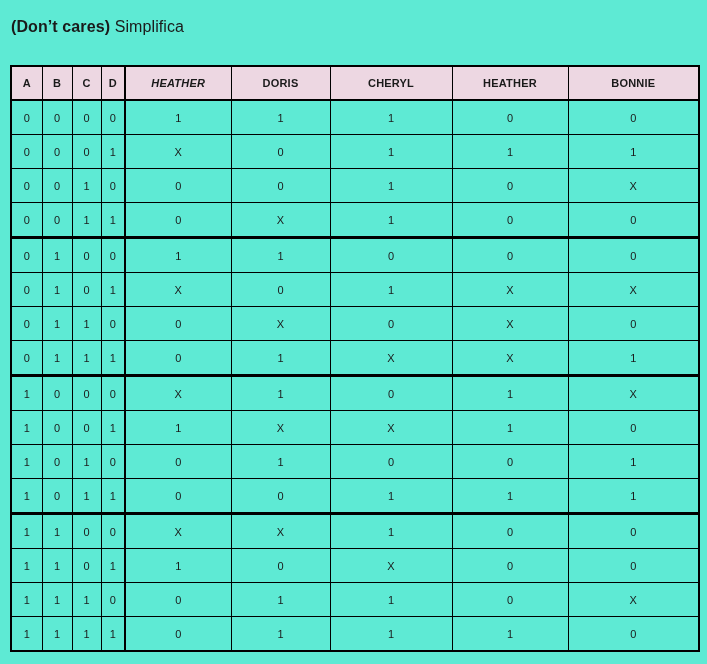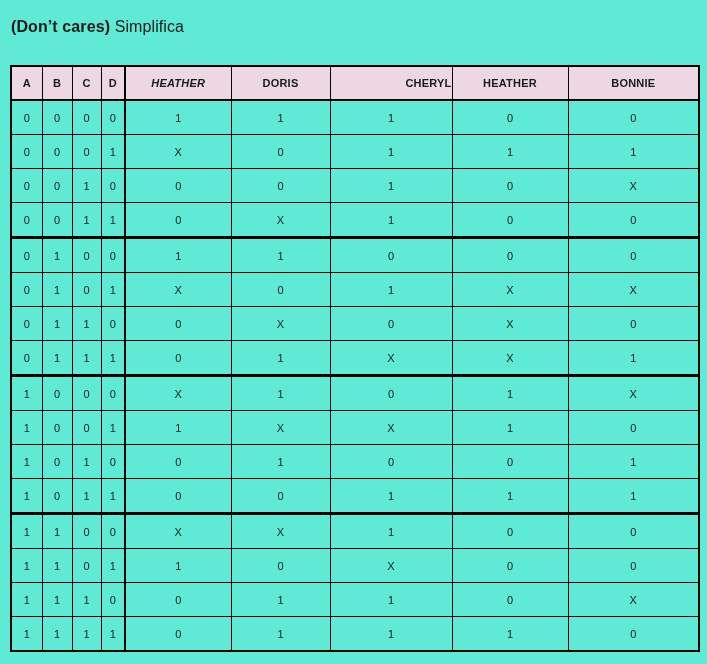--- a/index.html
+++ b/index.html
@@ -81,21 +81,21 @@
         <col style="width: 131px;">
       </colgroup>
     <thead>
       <tr>
         <th class="bit-col" style="background: rgb(237, 215, 226);">A</th>
         <th class="bit-col" style="background: rgb(237, 215, 226);">B</th>
         <th class="bit-col" style="background: rgb(237, 215, 226);">C</th>
         <th class="bit-col" style="background: rgb(237, 215, 226);">D</th>
         <th class="name-col first-name" style="background: rgb(237, 215, 226); font-style: italic;">HEATHER</th>
         <th class="name-col" style="background: rgb(237, 215, 226); margin-top: 28px;">DORIS</th>
-        <th class="name-col" style="background: rgb(237, 215, 226); text-align: right;">CHERYL</th>
+        <th class="name-col" style="background: rgb(237, 215, 226);">CHERYL</th>
         <th class="name-col" style="background: rgb(237, 215, 226);">HEATHER</th>
         <th class="name-col" style="background: rgb(237, 215, 226); margin-left: 44px;">BONNIE</th>
       </tr>
     </thead>
     <tbody>
         <tr>
           <td class="bit-col">0</td>
           <td class="bit-col">0</td>
           <td class="bit-col">0</td>
           <td class="bit-col">0</td>

